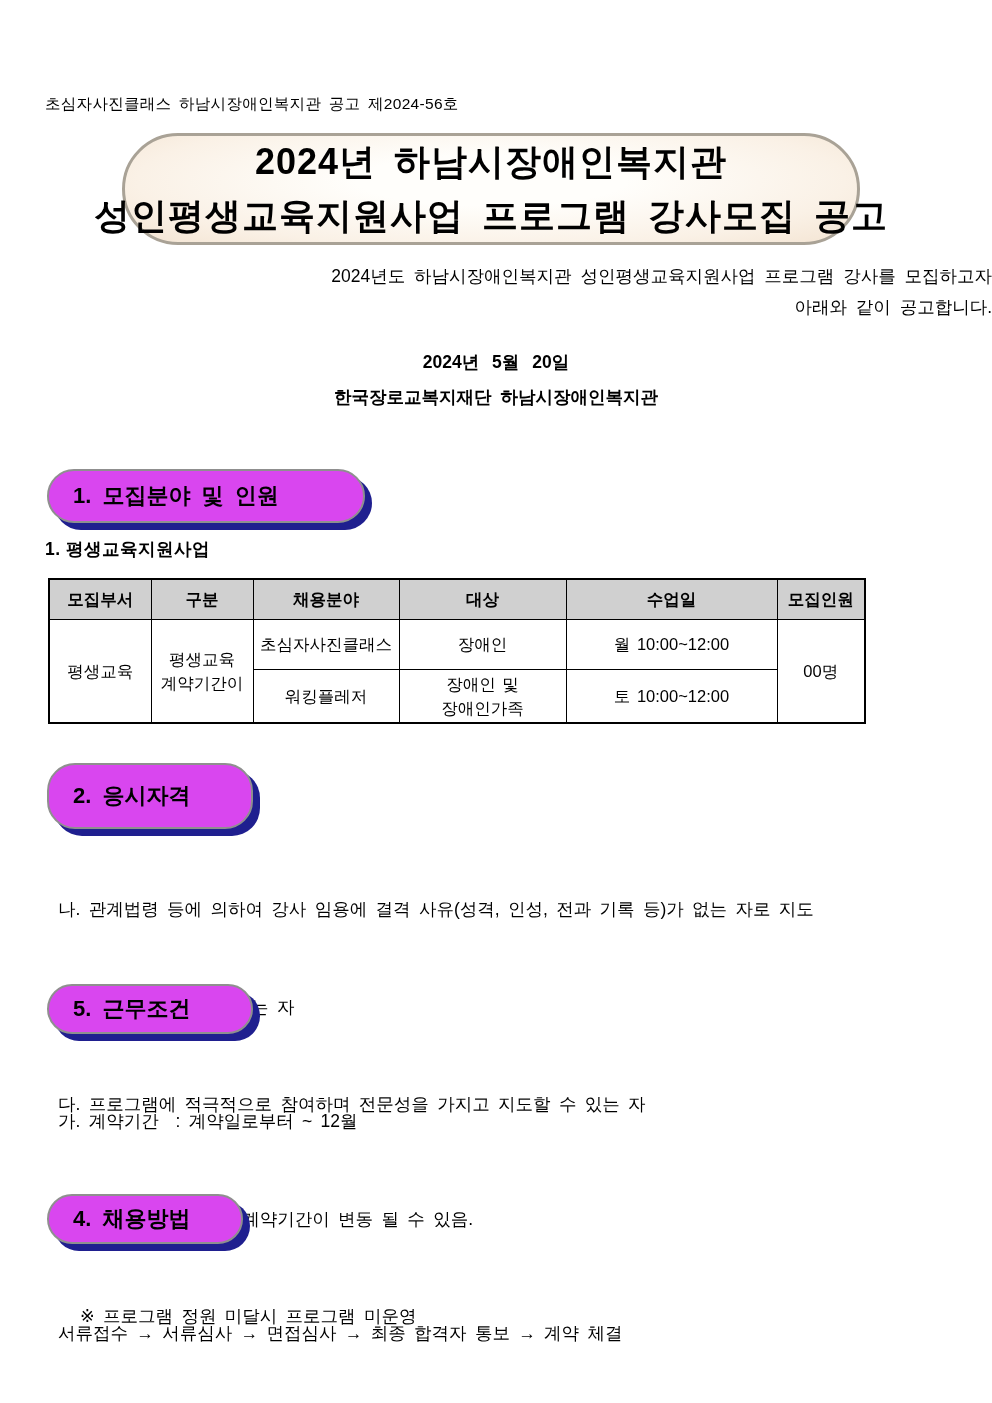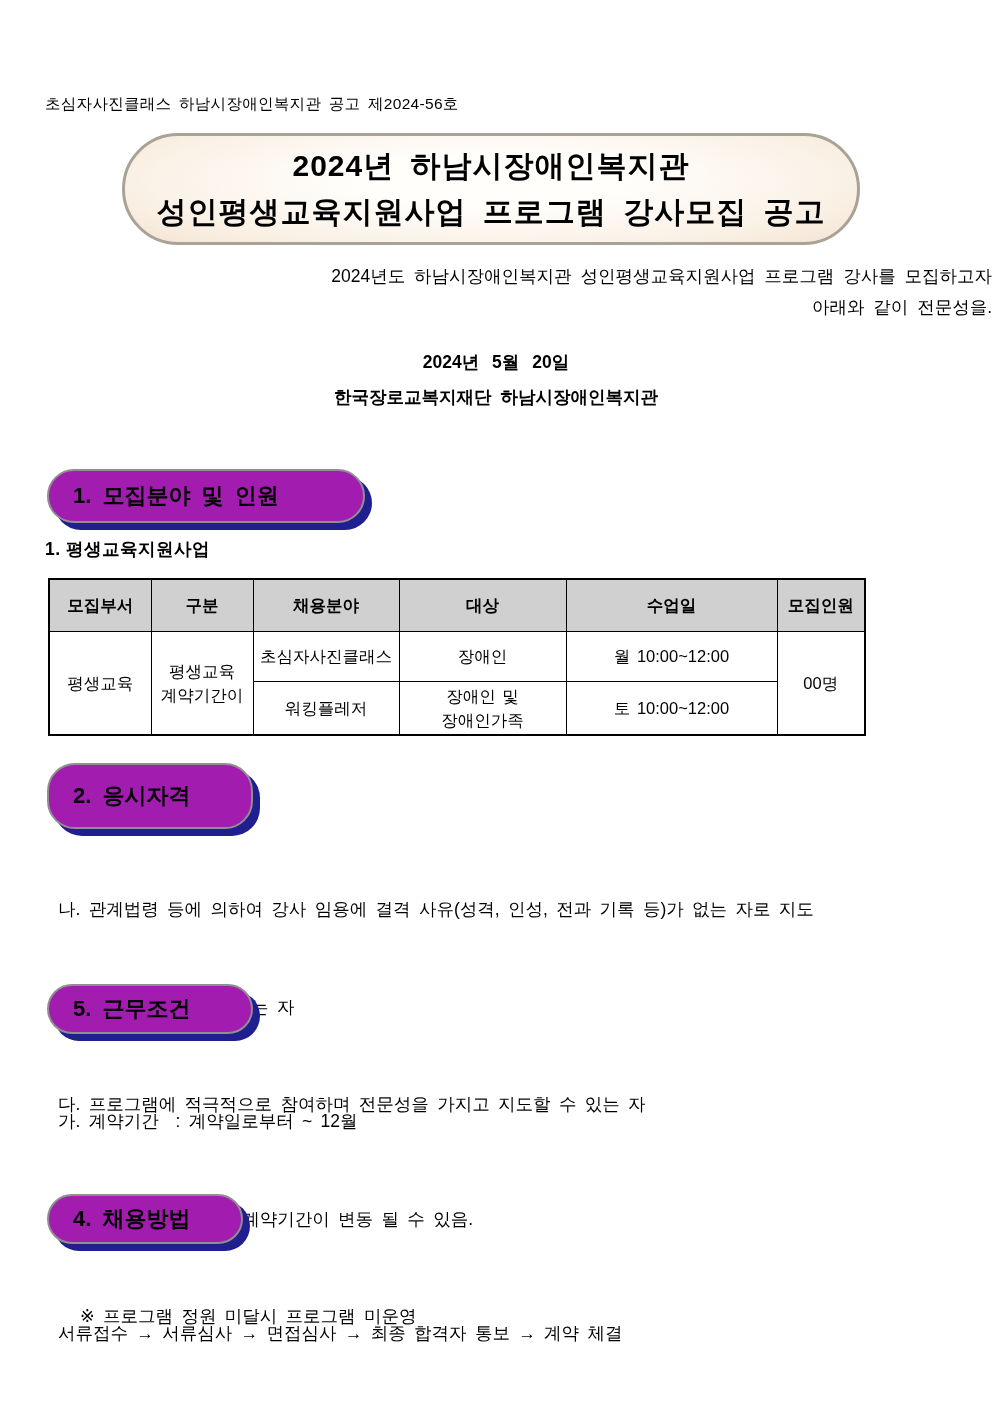--- a/index.html
+++ b/index.html
@@ -18,40 +18,40 @@
 
   .title-box {
     position:absolute; left:122px; top:133px; width:738px; height:112px;
     border:3px solid #a9a296; border-radius:56px;
     background: radial-gradient(ellipse 115% 150% at 50% 42%,
                 #fffefb 16%, #faf1e6 42%, #eed9c1 72%, #dcbf9f 96%);
     display:flex; flex-direction:column; justify-content:center; align-items:center;
     gap:5px;
   }
   .title-line {
-    font-size:30px; font-weight:bold; letter-spacing:1px; word-spacing:7px;
+    font-size:36px; font-weight:bold; letter-spacing:1px; word-spacing:7px;
     white-space:pre;
   }
 
   .intro {
     position:absolute; left:0; top:261px; width:100%;
     text-align:right; font-size:17.5px; line-height:31px; word-spacing:4px;
   }
   .date-line {
     position:absolute; left:0; top:350px; width:100%;
     text-align:center; font-size:17.5px; font-weight:bold; word-spacing:8px;
   }
   .org-line {
     position:absolute; left:0; top:385px; width:100%;
     text-align:center; font-size:17.5px; font-weight:bold; word-spacing:4px;
   }
 
   .badge {
     position:absolute; height:54px;
-    background:#a21caf;
+    background:#d946ef;
     border:2px solid #8f8f8f; border-radius:28px;
     box-shadow:7px 7px 0 #1f1f8f;
     display:flex; align-items:center;
     padding:8px 24px;
     font-size:22px; font-weight:bold; word-spacing:5px;
     white-space:pre;
   }
   .badge-1 { left:47px; top:469px;  width:318px; }
   .badge-2 { left:47px; top:763px;  width:206px; height:66px; }
   .badge-3 { left:47px; top:984px;  width:206px; height:50px; }
@@ -68,21 +68,21 @@
     border:2px solid #000;
   }
   table.recruit th, table.recruit td {
     border:1.5px solid #000;
     text-align:center; vertical-align:middle;
     font-size:16.5px; line-height:24px;
     padding:2px 4px;
     word-spacing:2px;
   }
   table.recruit thead th {
-    background:#d0d0d0; height:52px; font-weight:bold;
+    background:#d0d0d0; height:40px; font-weight:bold;
   }
   table.recruit tbody td { background:#fff; font-weight:normal; height:50px; }
 
   .list {
     position:absolute; left:58px;
     font-size:17.5px; line-height:32.5px;
     word-spacing:3.5px; white-space:pre-wrap;
   }
   .list-2 { top:828px;  width:880px; }
   .list-3 { top:1040px; width:880px; }
@@ -97,21 +97,21 @@
 
   <div class="doc-number">초심자사진클래스 하남시장애인복지관 공고 제2024-56호</div>
 
   <div class="title-box">
     <div class="title-line">2024년 하남시장애인복지관</div>
     <div class="title-line">성인평생교육지원사업 프로그램 강사모집 공고</div>
   </div>
 
   <div class="intro">
     <div>2024년도 하남시장애인복지관 성인평생교육지원사업 프로그램 강사를 모집하고자</div>
-    <div>아래와 같이 전문성을.</div>
+    <div>아래와 같이 공고합니다.</div>
   </div>
 
   <div class="date-line">2024년 5월 20일</div>
 
   <div class="org-line">한국장로교복지재단 하남시장애인복지관</div>
 
   <div class="badge badge-1">1. 모집분야 및 인원</div>
 
   <div class="subheading">1. 평생교육지원사업</div>
 

